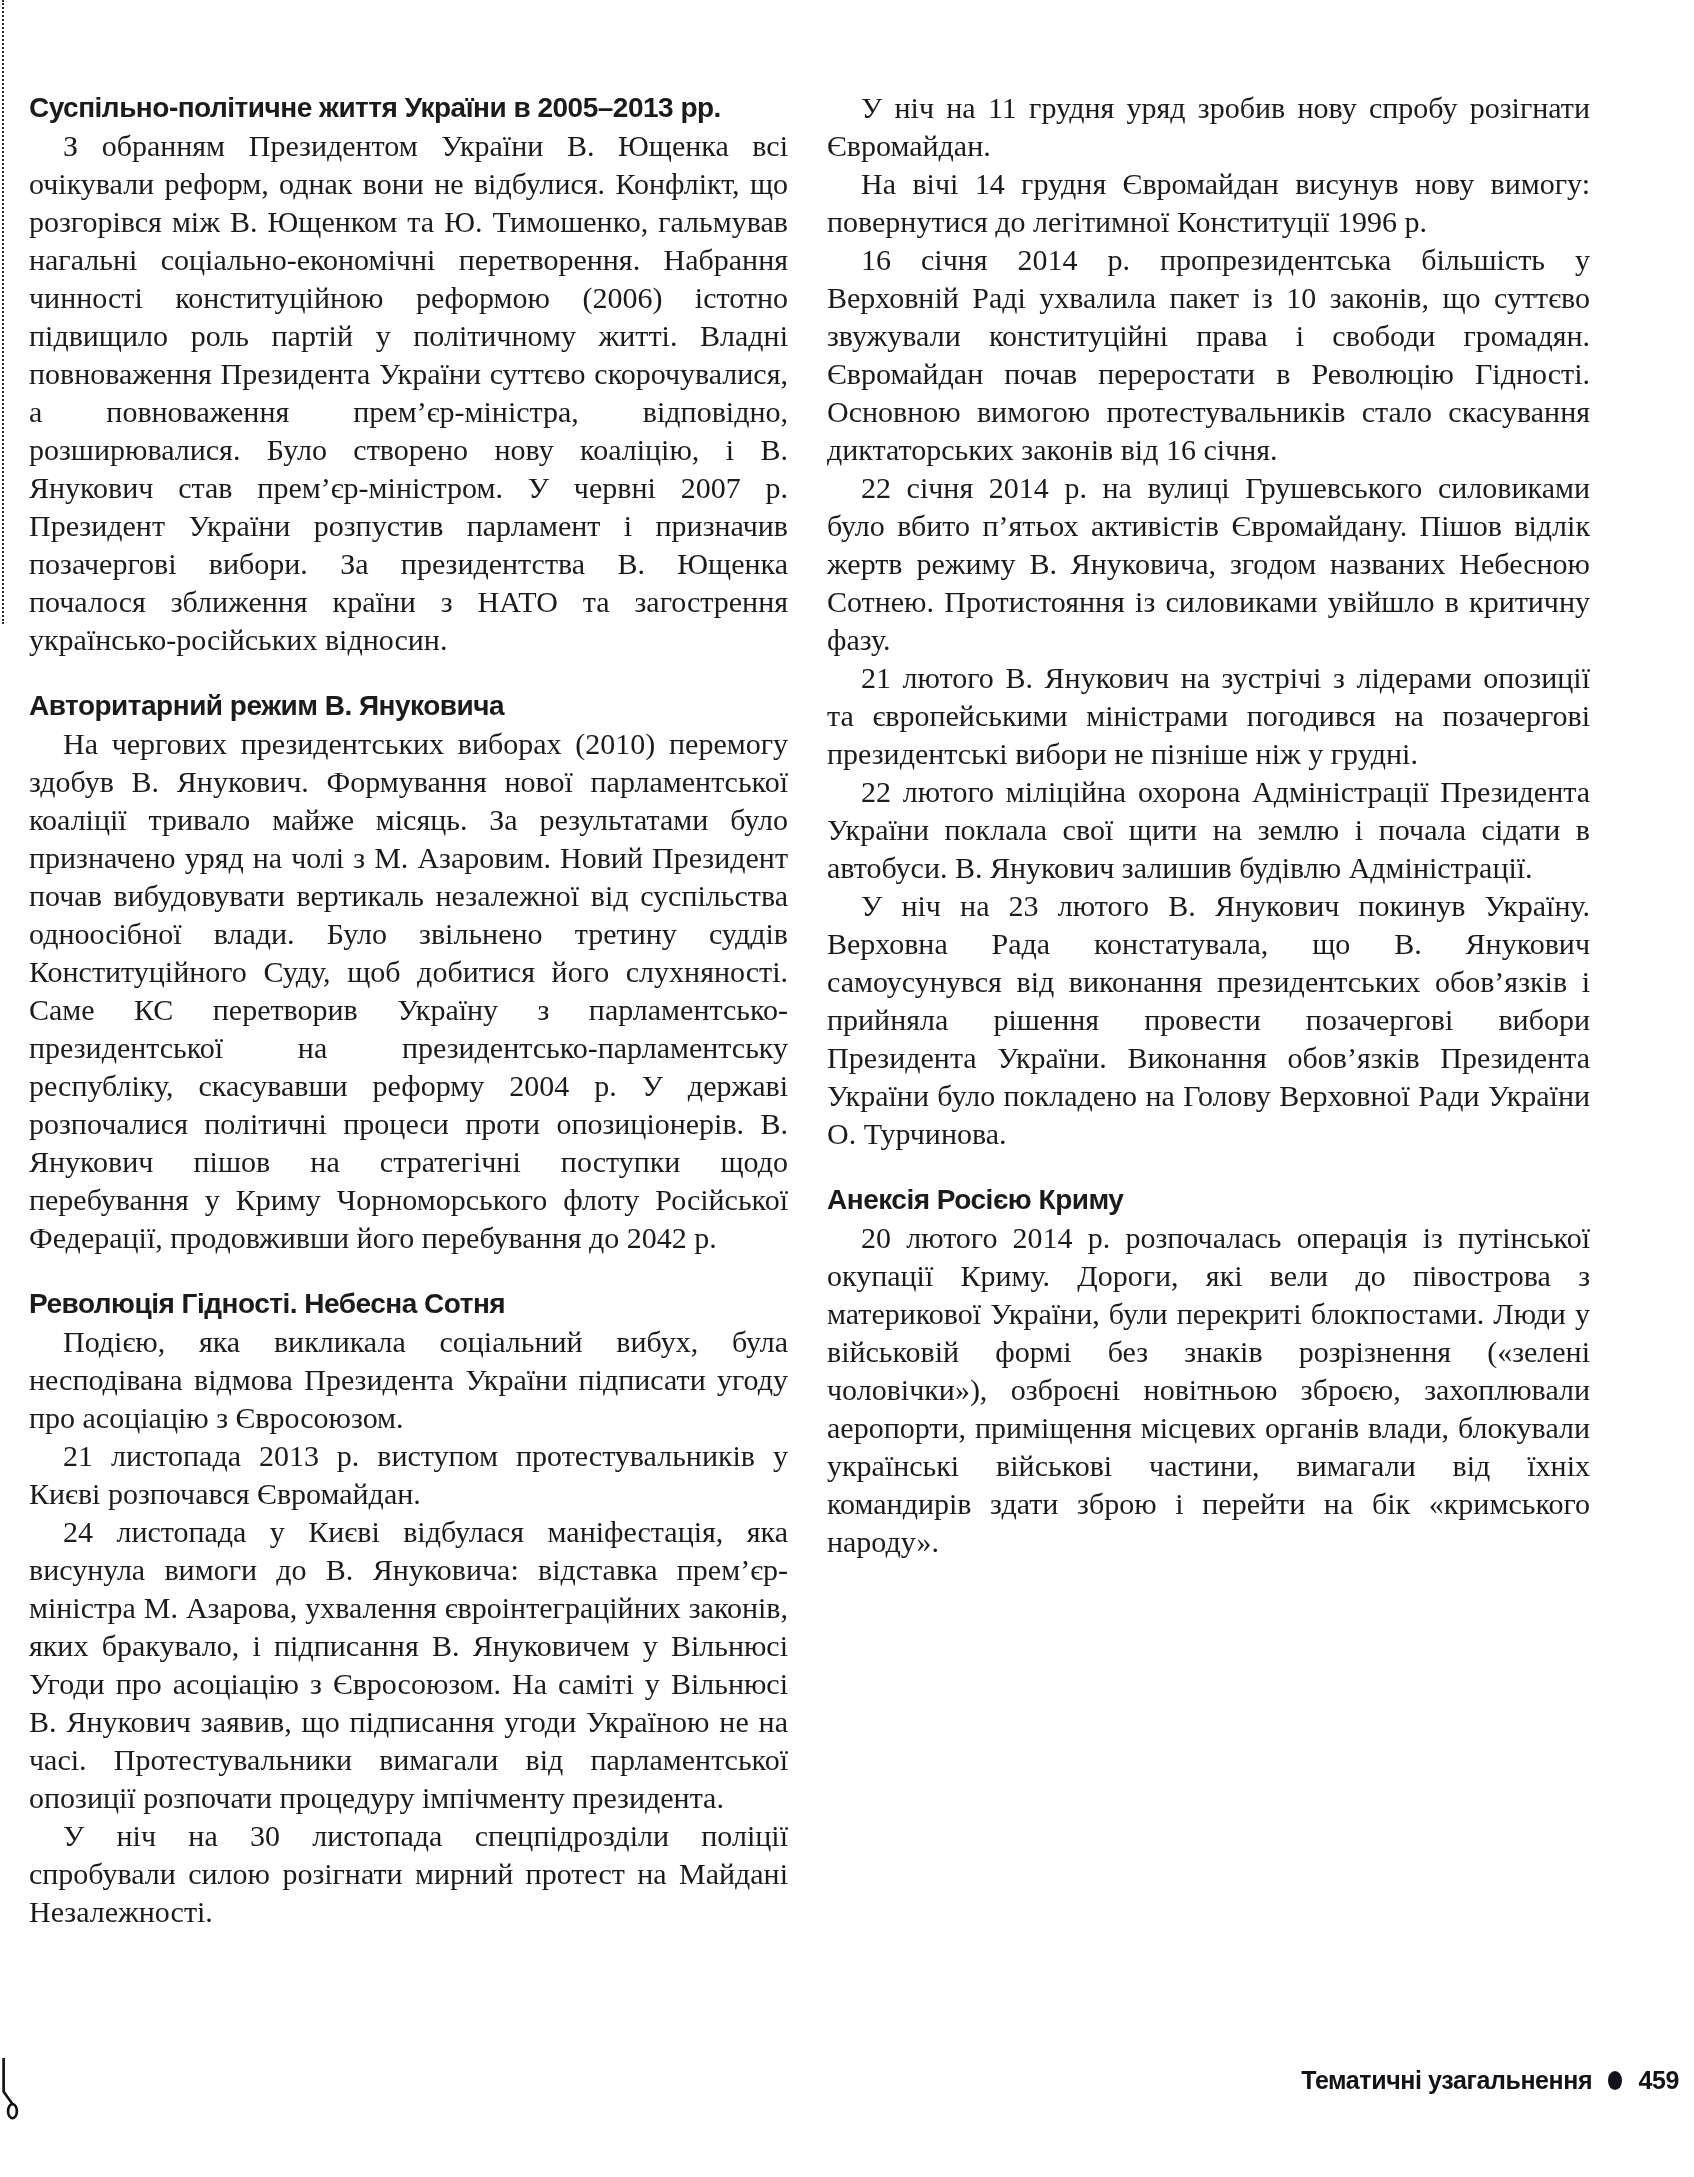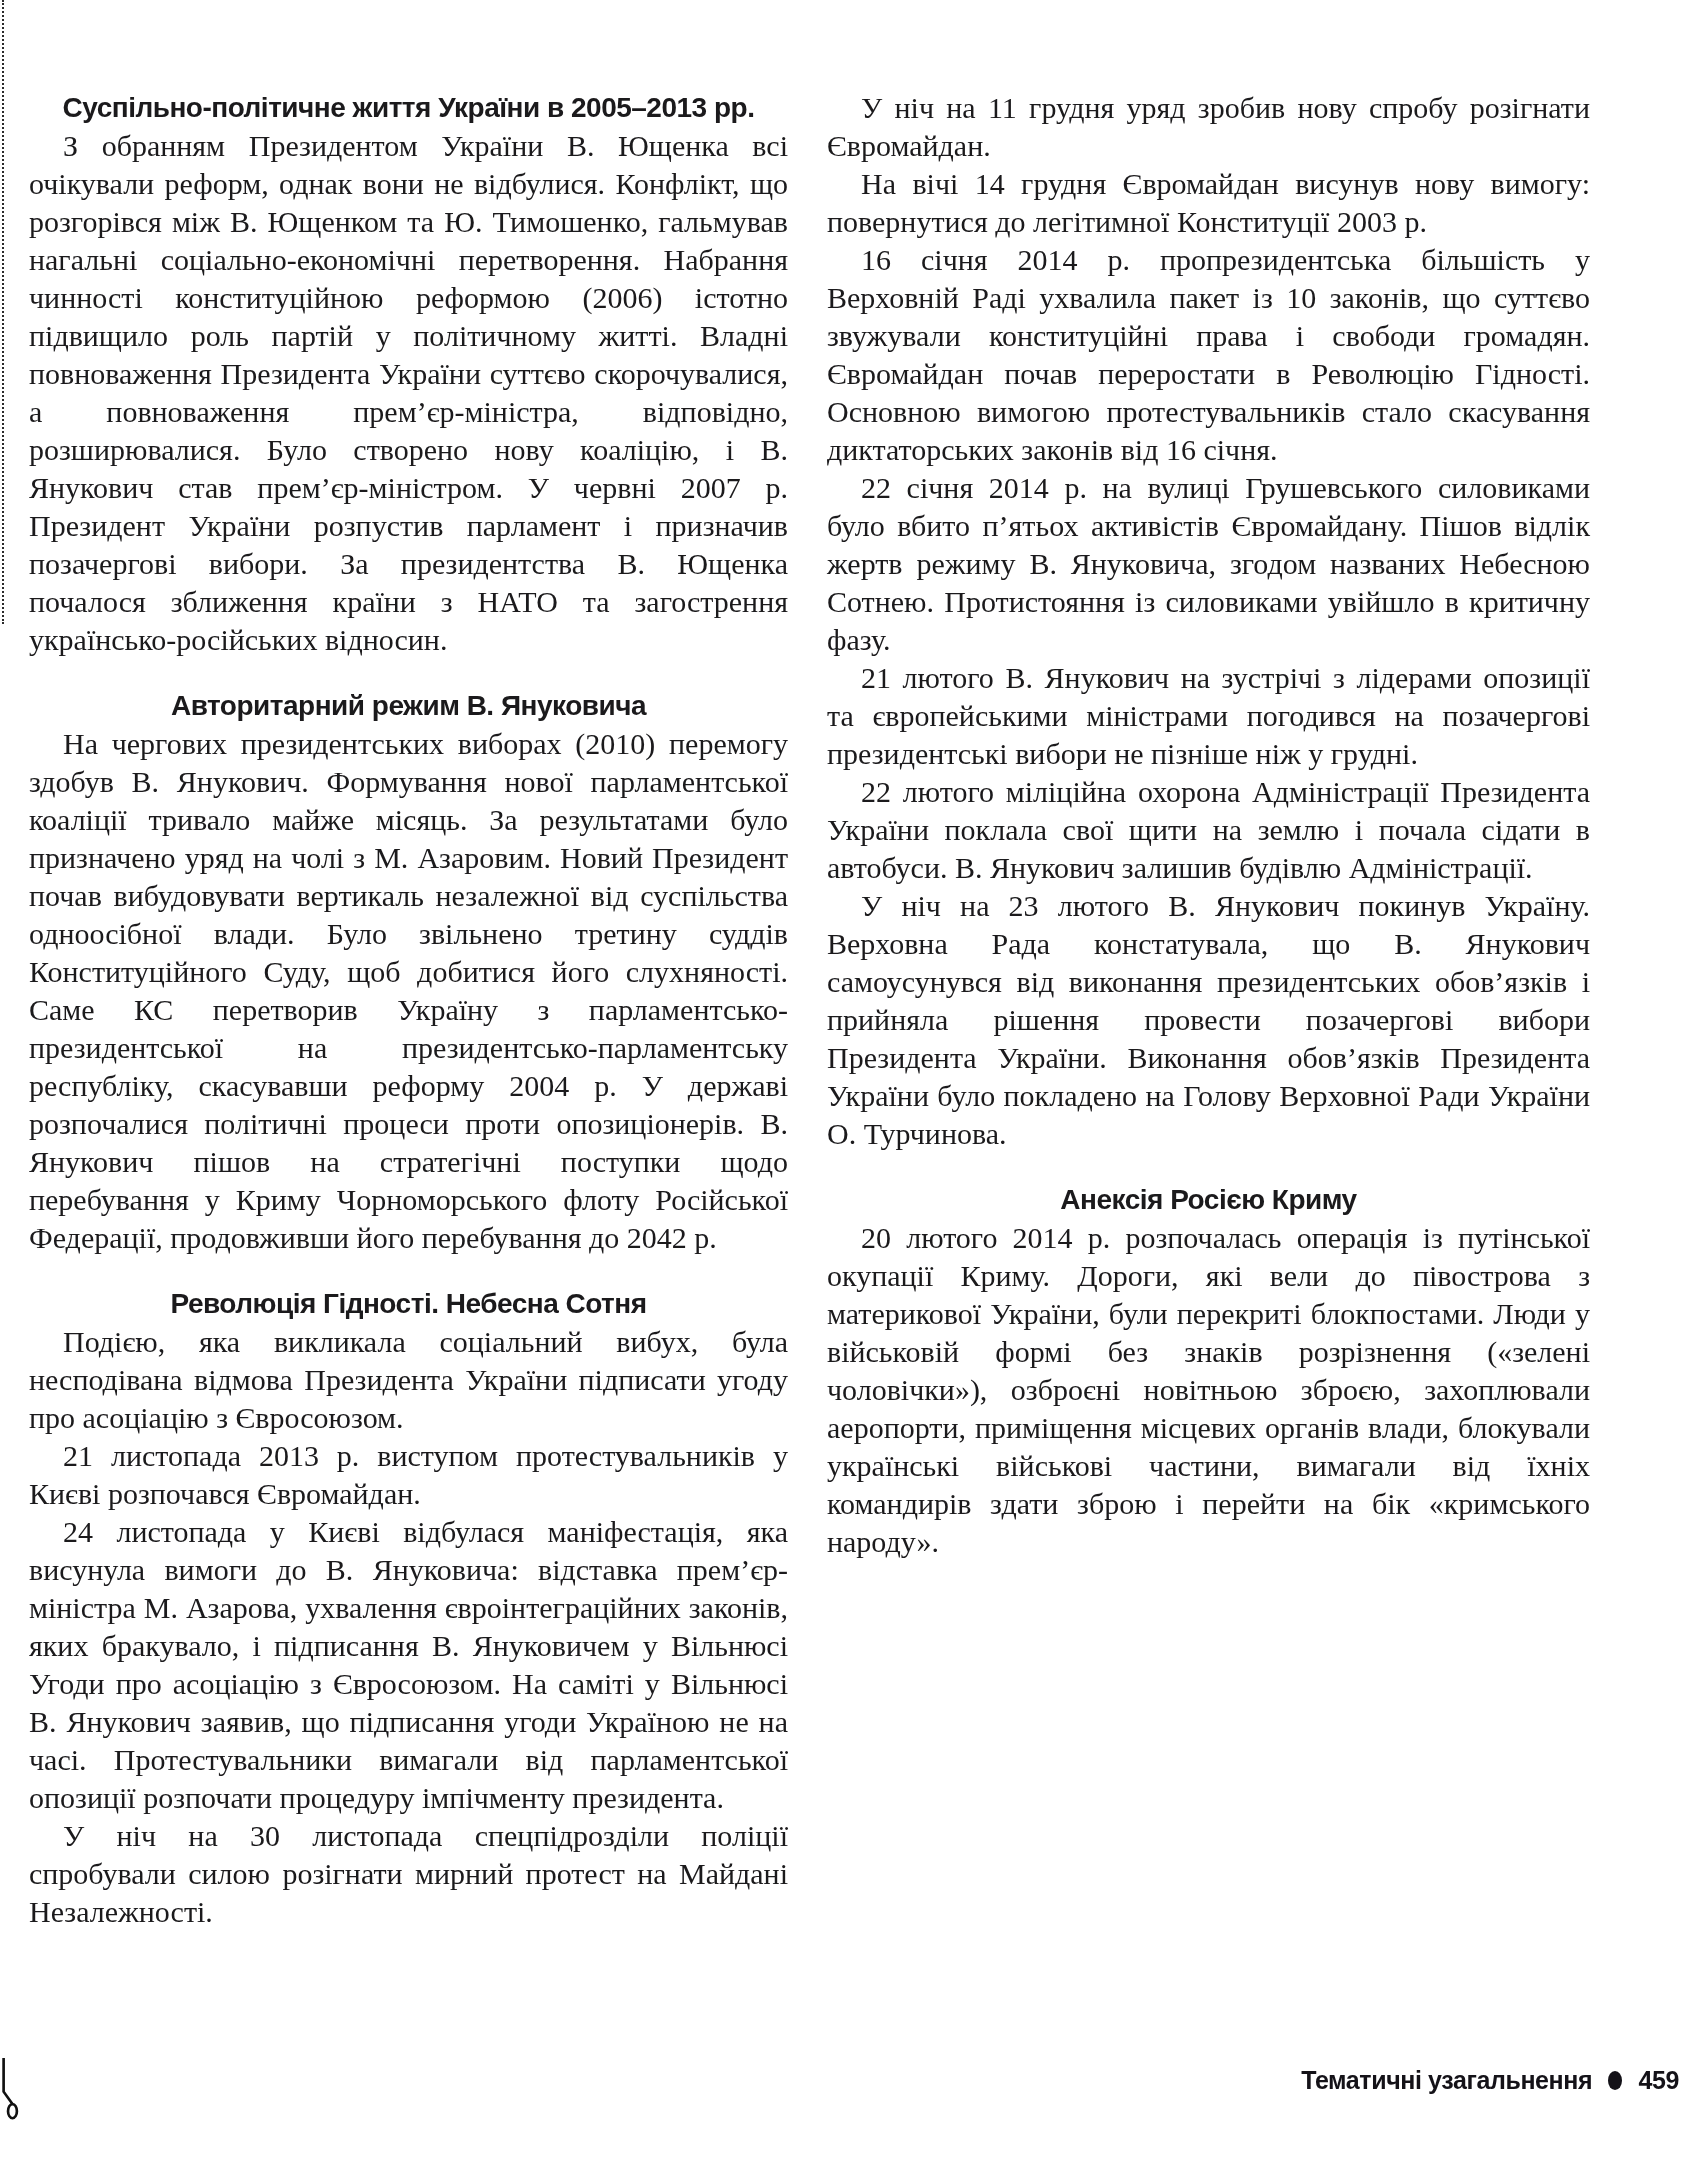--- a/index.html
+++ b/index.html
@@ -18,21 +18,21 @@
     position:absolute; top:89px;
     font-family:"Liberation Serif","DejaVu Serif",serif;
     font-size:30px; line-height:38px;
     text-align:justify; hyphens:manual;
   }
   .col-left { left:29px; width:759px; }
   .col-right { left:827px; width:763px; top:89px; }
   .heading {
     font-family:"Liberation Sans","DejaVu Sans",sans-serif;
     font-weight:bold; font-size:28px; line-height:38px;
-    letter-spacing:-0.5px; text-align:center; margin:0;
+    letter-spacing:-0.5px; text-align:left; margin:0;
   }
   .heading.spaced { margin-top:28px; }
   .para { margin:0; text-indent:34px; }
   .footer {
     position:absolute; top:2066px; right:16px;
     font-family:"Liberation Sans","DejaVu Sans",sans-serif;
     font-weight:bold; font-size:25px; letter-spacing:-0.4px;
     display:flex; align-items:center; gap:16px; color:#141218;
   }
   .bullet { width:14.3px; height:19.6px; border-radius:50%; background:#141218; display:inline-block; }
@@ -55,21 +55,21 @@
 
   <h2 class="heading spaced">Революція Гідності. Небесна Сотня</h2>
   <p class="para">Подією, яка викликала соціальний вибух, була несподівана відмова Президента України підписати угоду про асоціацію з Євросоюзом.</p>
   <p class="para">21 листопада 2013 р. виступом протестувальників у Києві розпочався Євромайдан.</p>
   <p class="para">24 листопада у Києві відбулася маніфестація, яка висунула вимоги до В. Януковича: відставка прем’єр-міністра М. Азарова, ухвалення євроінтеграційних законів, яких бракувало, і підписання В. Януковичем у Вільнюсі Угоди про асоціацію з Євросоюзом. На саміті у Вільнюсі В. Янукович заявив, що підписання угоди Україною не на часі. Протестувальники вимагали від парламентської опозиції розпочати процедуру імпічменту президента.</p>
   <p class="para">У ніч на 30 листопада спецпідрозділи поліції спробували силою розігнати мирний протест на Майдані Незалежності.</p>
 </div>
 
 <div class="column col-right">
   <p class="para">У ніч на 11 грудня уряд зробив нову спробу розігнати Євромайдан.</p>
-  <p class="para">На вічі 14 грудня Євромайдан висунув нову вимогу: повернутися до легітимної Конституції 2003 р.</p>
+  <p class="para">На вічі 14 грудня Євромайдан висунув нову вимогу: повернутися до легітимної Конституції 1996 р.</p>
   <p class="para">16 січня 2014 р. пропрезидентська більшість у Верховній Раді ухвалила пакет із 10 законів, що суттєво звужували конституційні права і свободи громадян. Євромайдан почав переростати в Революцію Гідності. Основною вимогою протестувальників стало скасування диктаторських законів від 16 січня.</p>
   <p class="para">22 січня 2014 р. на вулиці Грушевського силовиками було вбито п’ятьох активістів Євромайдану. Пішов відлік жертв режиму В. Януковича, згодом названих Небесною Сотнею. Протистояння із силовиками увійшло в критичну фазу.</p>
   <p class="para">21 лютого В. Янукович на зустрічі з лідерами опозиції та європейськими міністрами погодився на позачергові президентські вибори не пізніше ніж у грудні.</p>
   <p class="para">22 лютого міліційна охорона Адміністрації Президента України поклала свої щити на землю і почала сідати в автобуси. В. Янукович залишив будівлю Адміністрації.</p>
   <p class="para">У ніч на 23 лютого В. Янукович покинув Україну. Верховна Рада констатувала, що В. Янукович самоусунувся від виконання президентських обов’язків і прийняла рішення провести позачергові вибори Президента України. Виконання обов’язків Президента України було покладено на Голову Верховної Ради України О. Турчинова.</p>
 
   <h2 class="heading spaced">Анексія Росією Криму</h2>
   <p class="para">20 лютого 2014 р. розпочалась операція із путінської окупації Криму. Дороги, які вели до півострова з материкової України, були перекриті блокпостами. Люди у військовій формі без знаків розрізнення («зелені чоловічки»), озброєні новітньою зброєю, захоплювали аеропорти, приміщення місцевих органів влади, блокували українські військові частини, вимагали від їхніх командирів здати зброю і перейти на бік «кримського народу».</p>
 </div>
 

